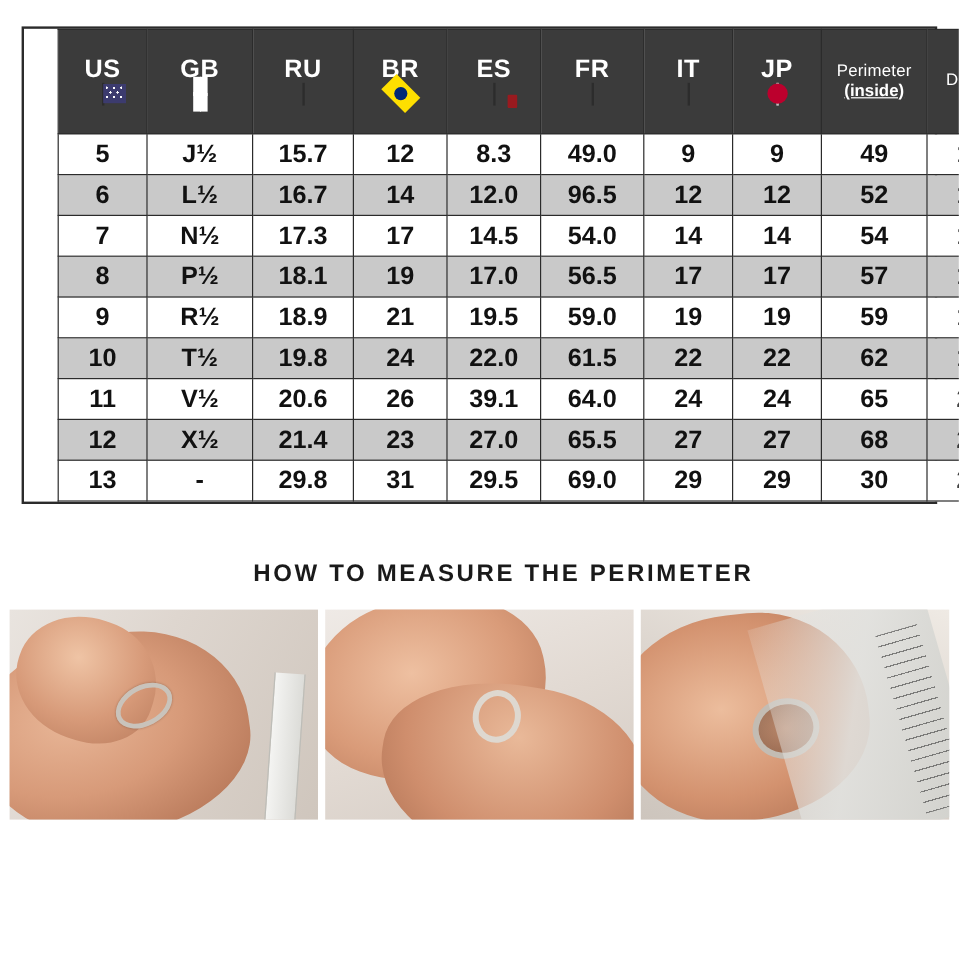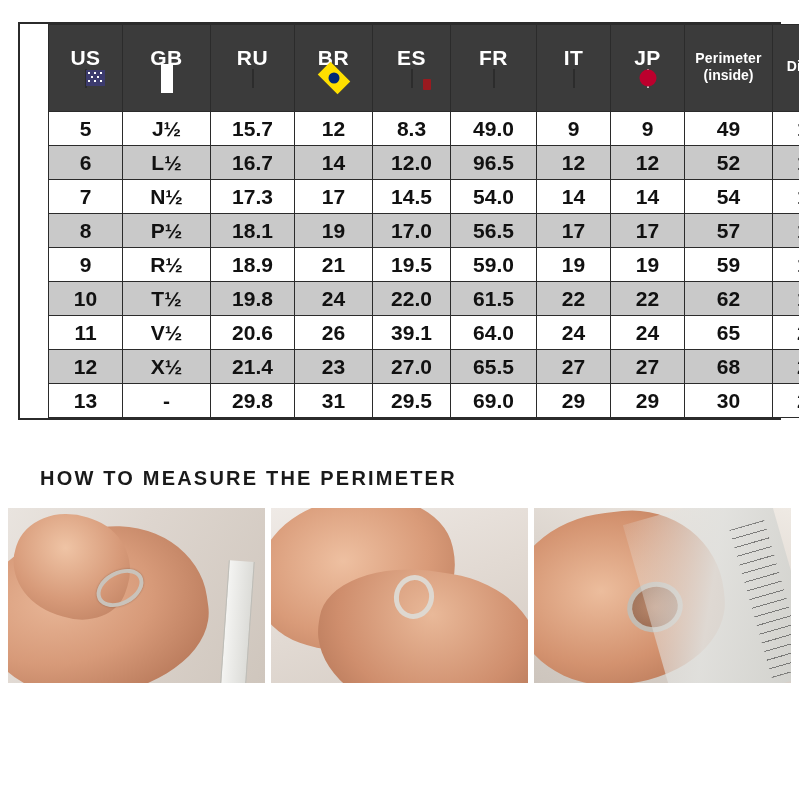--- a/index.html
+++ b/index.html
@@ -61,28 +61,29 @@
   }
   thead th .hdr-label {
     display: block;
     font-size: 21px;
     font-weight: 700;
     letter-spacing: 0.5px;
     line-height: 1.1;
   }
   thead th.small .hdr-label {
     font-size: 14px;
-    font-weight: 700;
+    font-weight: 400;
     letter-spacing: 0.2px;
   }
   thead th.small .hdr-sub {
     display: block;
     font-size: 14px;
     font-weight: 700;
     line-height: 1.15;
+    text-decoration: underline;
   }
 
   .flag {
     width: 46px;
     height: 30px;
     margin: 5px auto 0 auto;
     position: relative;
     overflow: hidden;
     border: 1px solid rgba(0,0,0,0.25);
     box-sizing: border-box;
@@ -226,21 +227,21 @@
   col.c-ru { width: 84px; }
   col.c-br { width: 78px; }
   col.c-es { width: 78px; }
   col.c-fr { width: 86px; }
   col.c-it { width: 74px; }
   col.c-jp { width: 74px; }
   col.c-per { width: 88px; }
   col.c-dia { width: 90px; }
 
   .howto {
-    text-align: left;
+    text-align: center;
     font-size: 20px;
     font-weight: 700;
     letter-spacing: 2.2px;
     color: #1a1a1a;
     margin-top: 47px;
     padding-left: 40px;
   }
 
   .photos {
     display: flex;

